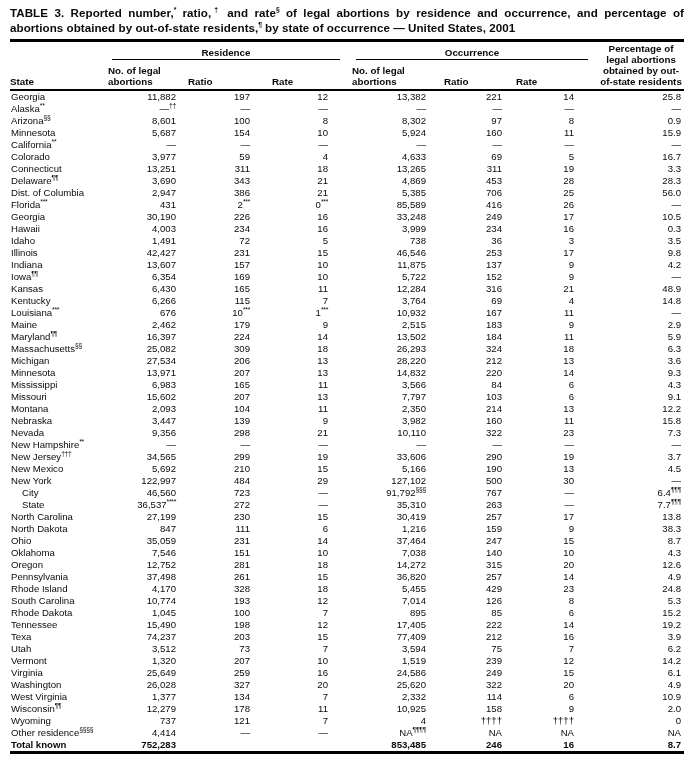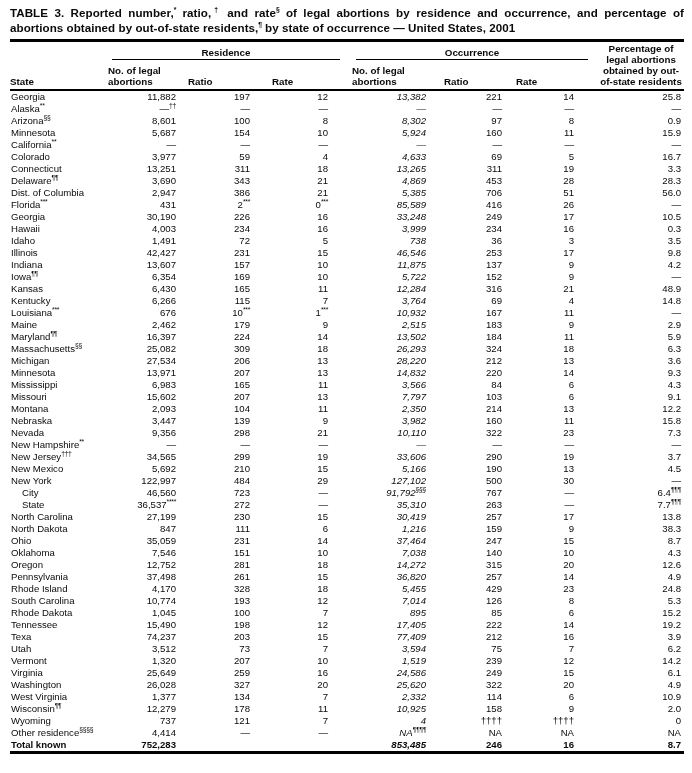--- a/index.html
+++ b/index.html
@@ -52,21 +52,21 @@
     line-height:12px;
     padding-top:0;padding-bottom:0;
     white-space:nowrap;
   }
   td.state{text-align:left;}
   td.state.indent{padding-left:12px;}
   td.num{text-align:right;}
   td.c1{padding-right:12px;}
   td.c2{padding-right:22px;}
   td.c3{padding-right:24px;}
-  td.c4{padding-right:18px;font-style:italic;}
+  td.c4{padding-right:18px;}
   td.c5{padding-right:14px;}
   td.c6{padding-right:26px;}
   td.c7{padding-right:3px;}
   tr.bold td{font-weight:bold;}
   sup{font-size:6.8px;line-height:0;vertical-align:super;letter-spacing:-0.3px;}
 </style>
 </head>
 <body>
 
 <div class="page">
@@ -184,21 +184,21 @@
           <td class="num c6">28</td>
           <td class="num c7">28.3</td>
         </tr>
         <tr>
           <td class="state">Dist. of Columbia</td>
           <td class="num c1">2,947</td>
           <td class="num c2">386</td>
           <td class="num c3">21</td>
           <td class="num c4">5,385</td>
           <td class="num c5">706</td>
-          <td class="num c6">51</td>
+          <td class="num c6">25</td>
           <td class="num c7">56.0</td>
         </tr>
         <tr>
           <td class="state">Florida<sup>***</sup></td>
           <td class="num c1">431</td>
           <td class="num c2">2<sup>***</sup></td>
           <td class="num c3">0<sup>***</sup></td>
           <td class="num c4">85,589</td>
           <td class="num c5">416</td>
           <td class="num c6">26</td>

